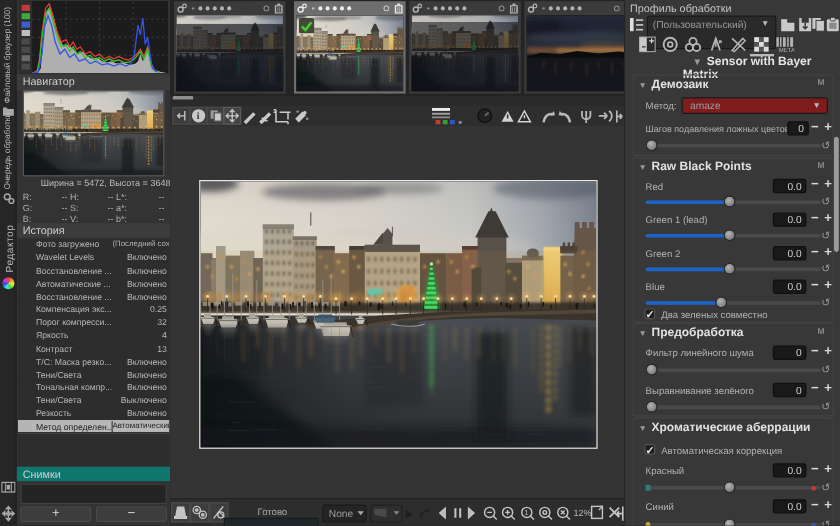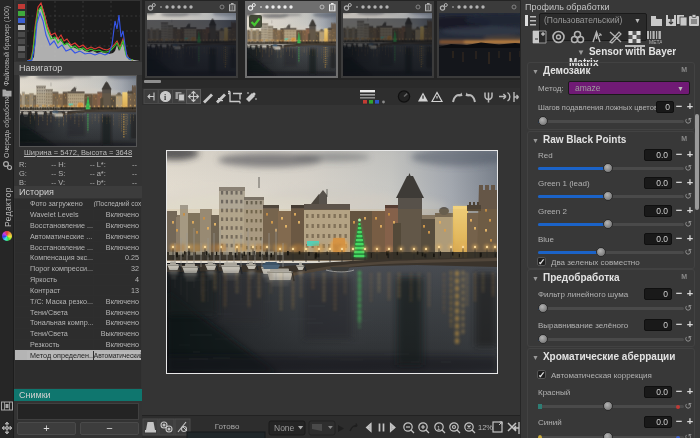--- a/index.html
+++ b/index.html
@@ -14,21 +14,21 @@
 
 
 #lpanel { left:14px; top:0; width:128px; height:438px; background:#333333; }
 #histbox { position:absolute; left:2px; top:1px; width:124px; height:60px; background:#1b1b1b; }
 #histicons { position:absolute; left:0; top:0; width:11px; height:60px; background:#2e2e2e; }
 .hic { position:absolute; left:2px; width:7px; height:5px; }
 #histplot { position:absolute; left:11px; top:0; width:113px; height:60px; }
 #navhead { position:absolute; left:0; top:62px; width:128px; height:13px; background:#3c3c3c; color:#cfcfcf; font-size:9px; line-height:13px; padding-left:5px; }
 #navthumb { position:absolute; left:6px; top:76px; width:116px; height:70px; background:#111; outline:1px solid #555; }
 #navinfo { position:absolute; left:0; top:146px; width:128px; color:#bdbdbd; font-size:7.5px; }
-#whline { text-align:center; margin-top:2px;text-decoration:underline; }
+#whline { text-align:right; margin-top:2px; }
 table.rgb { width:120px; margin:3px auto 0; border-collapse:collapse; }
 table.rgb td { font-size:7.5px; color:#b0b0b0; padding:0 1px; height:8px; }
 #histhead { position:absolute; left:0; top:186px; width:128px; height:12px; background:#3c3c3c; color:#d0d0d0; font-size:9px; line-height:12px; padding-left:5px; }
 #histlist { position:absolute; left:1px; top:199px; width:126px; height:189px; background:#2d2d2d; }
 .hrow { height:10.82px; display:flex; font-size:7.2px; color:#b6b6b6; align-items:center; overflow:hidden; border-bottom:1px solid #2e2e2e; box-sizing:border-box; }
 .hrow .l { width:72px; padding-left:3px; overflow:hidden; white-space:nowrap; border-right:1px solid #2e2e2e;margin-left:12px; }
 .hrow .r { width:51px; text-align:right; padding-right:2px; white-space:nowrap; overflow:hidden; }
 .hrow.sel { background:#b4b4b4; color:#222; height:11px; }
 .hrow.sel .l { background:#b8b8b8; }
 .hrow.sel .r { background:#b8b8b8; }
@@ -1068,21 +1068,21 @@
     <div id="sensorhead"><span style="color:#9a9a9a;font-size:8px;margin:0 4px 0 8px;">▼</span>Sensor with Bayer Matrix</div>
     <div id="rtools">
       <div style="position:absolute;left:6px;top:62px;width:168px;height:68px;border:1px solid #424242;border-radius:3px;"></div>
       <div style="position:absolute;left:6px;top:131px;width:168px;height:138px;border:1px solid #424242;border-radius:3px;"></div>
       <div style="position:absolute;left:6px;top:269px;width:168px;height:78px;border:1px solid #424242;border-radius:3px;"></div>
       <div style="position:absolute;left:6px;top:348px;width:168px;height:95px;border:1px solid #424242;border-radius:3px;"></div>
 
       <div class="secthead" style="left:11px;top:65px;"><span style="color:#999;font-size:7px;margin-right:4px;">▼</span>Демозаик</div>
       <div class="mflag" style="top:66px;">M</div>
       <div class="plabel" style="top:84px;">Метод:</div>
-      <div style="position:absolute;left:47px;top:81px;width:122px;height:14px;background:#701a75;border:1px solid #1a1a1a;border-radius:2px;color:#9d9d9d;font-size:8.5px;line-height:13px;padding-left:6px;">amaze<span style="position:absolute;right:5px;top:0;color:#bbb;font-size:7px;">▼</span></div>
+      <div style="position:absolute;left:47px;top:81px;width:122px;height:14px;background:#7f1d1d;border:1px solid #1a1a1a;border-radius:2px;color:#9d9d9d;font-size:8.5px;line-height:13px;padding-left:6px;">amaze<span style="position:absolute;right:5px;top:0;color:#bbb;font-size:7px;">▼</span></div>
       <div class="plabel" style="top:103px;font-size:7.5px;">Шагов подавления ложных цветов:</div>
       <div class="valbox" style="left:135px;top:101px;width:18px;">0</div>
       <div class="pm" style="left:153px;top:101px;">−</div>
       <div class="pm" style="left:164px;top:101px;">+</div>
       <div class="slider" style="top:116px;">
         <div class="strack"></div>
           <div class="sfill" style="width:6px;"></div>
         <div class="sknob" style="left:0px;"></div>
       </div>
       <div class="reset" style="top:116px;">↺</div>

